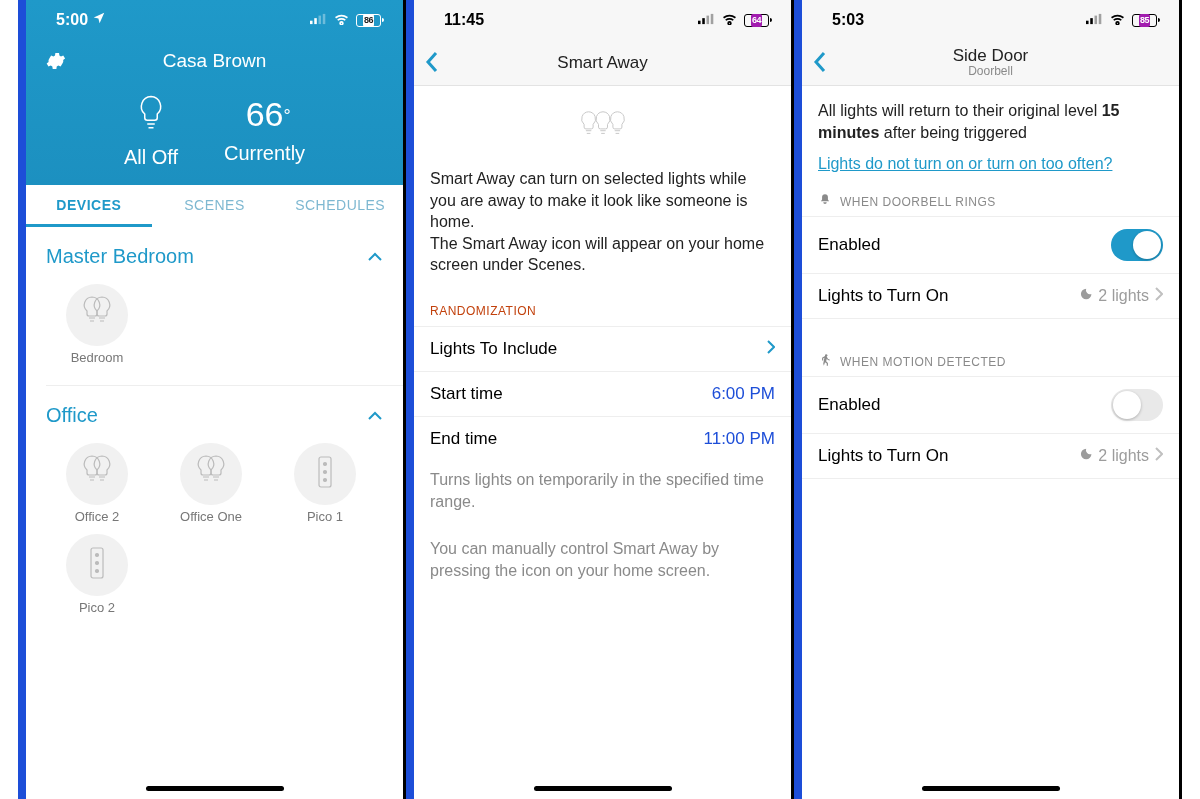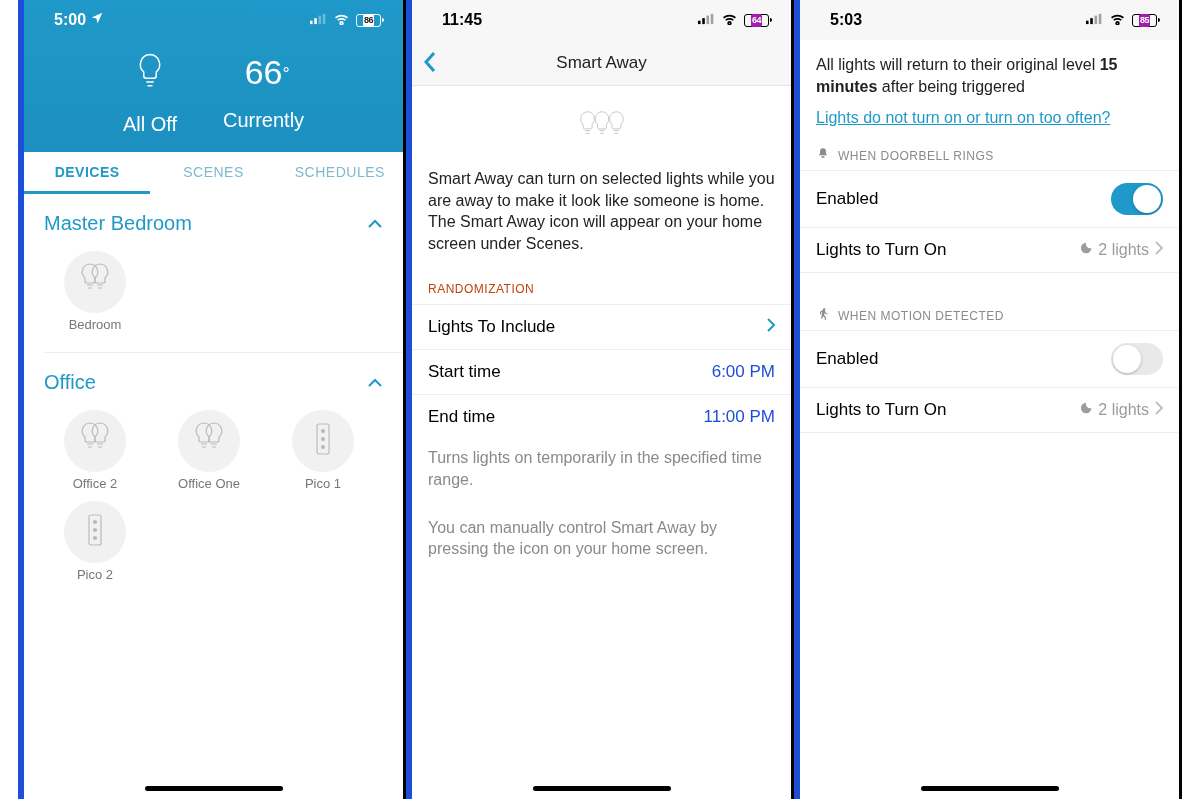--- a/index.html
+++ b/index.html
@@ -1,18 +1,18 @@
 <!DOCTYPE html>
 <html><head>
 <meta charset="utf-8">
 <style>
   * { box-sizing: border-box; margin: 0; padding: 0; }
   html, body { width: 1200px; height: 799px; background: #fff; font-family: -apple-system, "Helvetica Neue", Arial, sans-serif; -webkit-font-smoothing: antialiased; }
   .row { display: flex; width: 1200px; height: 799px; padding: 0 18px; }
-  .phone { position: relative; width: 388px; height: 799px; border-left: 6px solid #1d4ed8; border-right: 3px solid #000; background: #fff; overflow: hidden; }
+  .phone { position: relative; width: 388px; height: 799px; border-left: 8px solid #1d4ed8; border-right: 3px solid #000; background: #fff; overflow: hidden; }
 
   
   .status { display: flex; justify-content: space-between; align-items: center; height: 40px; padding: 0 22px 0 30px; font-weight: 600; font-size: 16px; }
   .status.light { color: #fff; }
   .status.dark  { color: #000; }
   .status .time { display: flex; gap: 4px; align-items: center; }
   .status .ind  { display: flex; gap: 6px; align-items: center; }
   .loc-arrow svg { width: 14px; height: 14px; }
   .sig svg, .wifi svg { width: 17px; height: 12px; }
   .batt { display: inline-flex; align-items: center; gap: 1px; font-size: 12px; font-weight: 700; }
@@ -23,21 +23,21 @@
 
   
   .hdr1 { background: linear-gradient(#1f99c9, #1c90c0); color: #fff; padding-bottom: 16px; }
   .hdr1-top { position: relative; height: 42px; display: flex; align-items: center; justify-content: center; }
   .gear { position: absolute; left: 18px; top: 10px; }
   .gear svg { width: 22px; height: 22px; fill: #fff; }
   .home-name { font-size: 19px; font-weight: 400; }
   .summary { display: flex; justify-content: center; gap: 46px; margin-top: 12px; }
   .summary-col { text-align: center; }
   .bulb-lg svg { width: 30px; height: 40px; stroke: #fff; fill: none; stroke-width: 1.2; }
-  .summary-label { font-size: 20px; margin-top: 17px; }
+  .summary-label { font-size: 20px; margin-top: 8px; }
   .temp-big { font-size: 34px; font-weight: 300; position: relative; line-height: 40px; }
   .temp-deg { position: absolute; top: 2px; font-size: 18px; }
   .tabs { display: flex; background: #fff; height: 42px; }
   .tab { flex: 1; text-align: center; line-height: 40px; color: #1f99c9; font-size: 14px; letter-spacing: 0.5px; font-weight: 600; }
   .tab.active { border-bottom: 3px solid #1f99c9; }
   .tab.inactive { color: #7eb8d1; font-weight: 500; }
 
   
   .room-head { display: flex; justify-content: space-between; align-items: center; padding: 18px 20px 6px 20px; color: #1f99c9; }
   .room-head .name { font-size: 20px; }
@@ -114,20 +114,26 @@
               </svg></span>
         <span class="batt">
               <span class="shell">
                 <span class="fill">
                   <span class="num">86</span>
                 </span>
               </span>
             </span>
       </span>
     </div>
+    <div class="hdr1-top">
+      <span class="gear"><svg viewBox="0 0 24 24">
+              <path d="M12 8a4 4 0 100 8 4 4 0 000-8zm9 4a7 7 0 00-.1-1l2.1-1.6-2-3.4-2.5 1a7 7 0 00-1.7-1l-.4-2.7h-4l-.4 2.7a7 7 0 00-1.7 1l-2.5-1-2 3.4L5 11a7 7 0 000 2l-2.1 1.6 2 3.4 2.5-1a7 7 0 001.7 1l.4 2.7h4l.4-2.7a7 7 0 001.7-1l2.5 1 2-3.4L20.9 13c.07-.33.1-.66.1-1z"></path>
+            </svg></span>
+      <span class="home-name">Casa Brown</span>
+    </div>
     <div class="summary">
       <div class="summary-col">
         <span class="bulb-lg"><svg viewBox="0 0 24 32">
                 <path d="M12 2a8 8 0 00-5 14v3a2 2 0 002 2h6a2 2 0 002-2v-3A8 8 0 0012 2zM9 24h6M10 27h4"></path>
               </svg></span>
         <div class="summary-label">All Off</div>
       </div>
       <div class="summary-col">
         <div class="temp-big"><span>66</span><span class="temp-deg">°</span></div>
         <div class="summary-label">Currently</div>
@@ -291,20 +297,29 @@
             </svg></span>
       <span class="batt">
             <span class="shell">
               <span class="fill">
                 <span class="num">85</span>
               </span>
             </span>
           </span>
     </span>
   </div>
+  <div class="nav">
+    <span class="nav-back"><svg viewBox="0 0 16 24">
+            <path d="M12 3 4 12l8 9"></path>
+          </svg></span>
+    <span class="nav-titlecol">
+      <span class="nav-title">Side Door</span>
+      <span class="nav-sub">Doorbell</span>
+    </span>
+  </div>
 
   <div class="para">
     <span>All lights will return to their original level </span><b>15 minutes</b><span> after being triggered</span>
   </div>
   <a class="link">Lights do not turn on or turn on too often?</a>
 
   <div class="hdricon">
     <span><svg viewBox="0 0 24 24" fill="#8a8a8a">
             <path d="M12 2a5 5 0 00-5 5v4l-2 3h14l-2-3V7a5 5 0 00-5-5zM9 16a3 3 0 006 0"></path>
           </svg></span>

